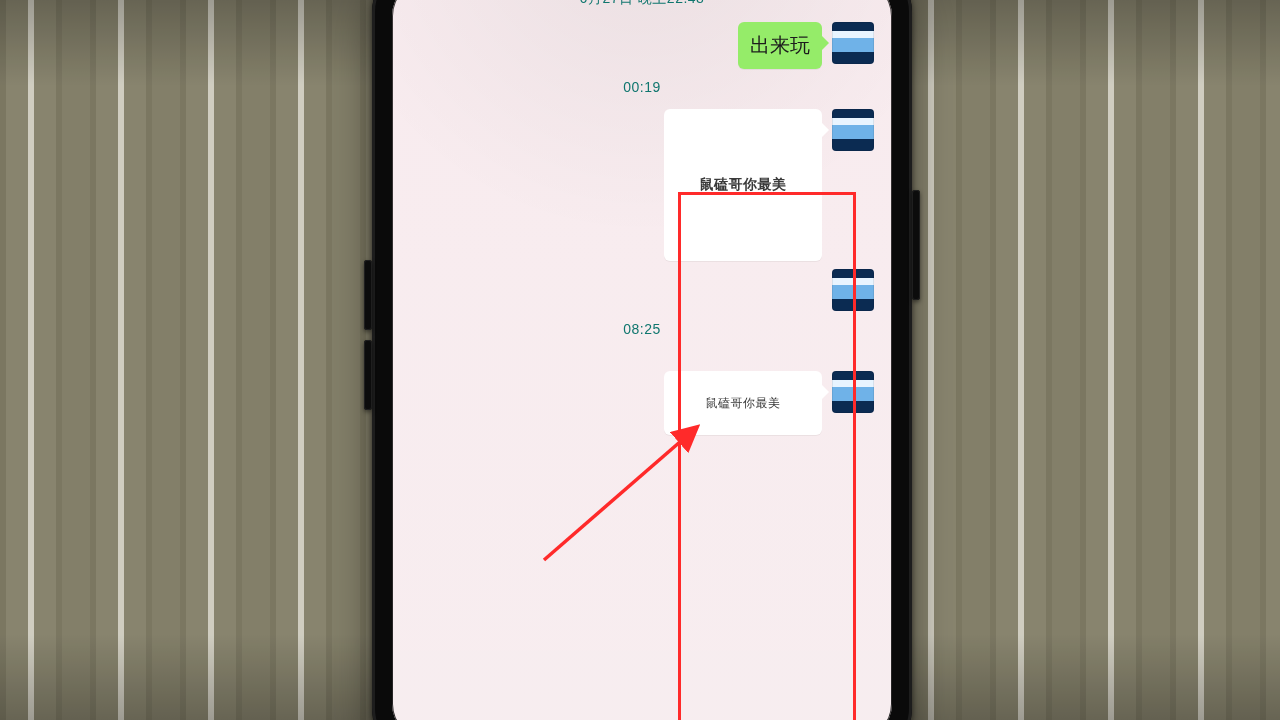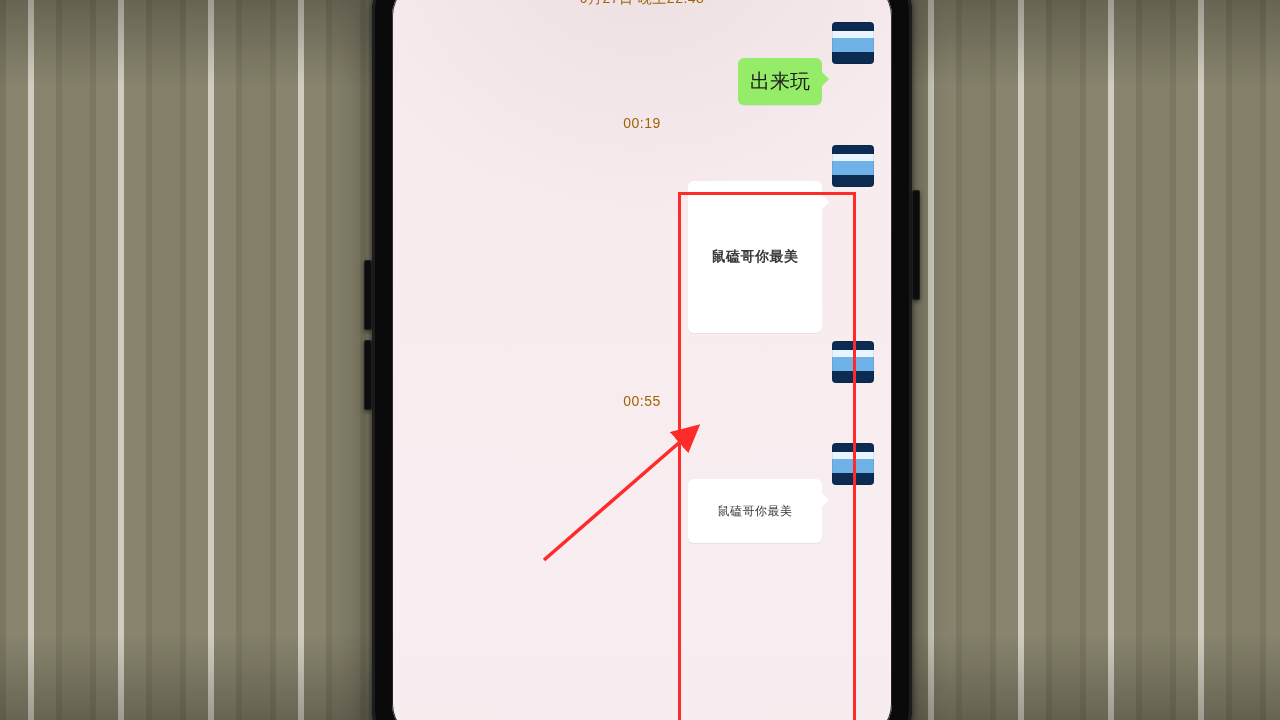--- a/index.html
+++ b/index.html
@@ -63,21 +63,21 @@
       linear-gradient(180deg, rgba(255,220,230,0.15), rgba(255,220,230,0.05));
     pointer-events:none;
   }
 
   .chat{
     position:absolute;inset:0;padding:0 18px 18px 18px;
   }
 
   .tstamp{
     text-align:center;
-    color:#a16207;
+    color:#0f766e;
     font-size:14px;
     letter-spacing:0.5px;
     margin:10px 0 14px 0;
     user-select:none;
   }
   .tstamp.first{margin-top:10px}
 
   .row{
     display:flex;align-items:flex-start;justify-content:flex-end;
     gap:10px;margin:8px 0;
@@ -87,34 +87,33 @@
     background:
       linear-gradient(180deg,#0b2b52 0 22%, #e8f4ff 22% 38%, #6fb2e8 38% 72%, #0b2b52 72% 100%);
     box-shadow:0 0 0 1px rgba(0,0,0,0.08) inset;
   }
 
   .bubble{
     position:relative;background:#ffffff;border-radius:6px;
     padding:10px 12px;font-size:15px;color:#2b2b2b;
     box-shadow:0 1px 0 rgba(0,0,0,0.05);
     max-width:300px;
-    margin-top:36px;
   }
   .bubble::after{
     content:"";position:absolute;right:-7px;top:14px;
     border:7px solid transparent;border-left-color:#ffffff;border-right:none;
   }
   .bubble.green{
     background:#95ec69;color:#1c1c1c;font-size:20px;font-weight:500;
   }
   .bubble.green::after{border-left-color:#95ec69}
 
   
   .bubble.imgmsg{
-    width:134px;height:152px;padding:0;
+    width:158px;height:152px;padding:0;
     display:flex;align-items:center;justify-content:center;
     background:#fff;
   }
   .bubble.imgmsg.short{height:64px}
   .imgmsg .cap{
     font-size:14px;color:#3a3a3a;font-weight:600;letter-spacing:0.5px;
     text-align:center;white-space:nowrap;
   }
   .imgmsg.short .cap{font-size:12px;font-weight:500}
 
@@ -160,21 +159,21 @@
         <div class="bubble imgmsg">
           <span class="cap">鼠磕哥你最美</span>
         </div>
         <div class="avatar"></div>
       </div>
 
       <div class="row">
         <div class="avatar"></div>
       </div>
 
-      <div class="tstamp">00:55</div>
+      <div class="tstamp">08:25</div>
 
       <div class="row" style="margin-top:34px">
         <div class="bubble imgmsg short">
           <span class="cap">鼠磕哥你最美</span>
         </div>
         <div class="avatar"></div>
       </div>
 
     </div>
 

